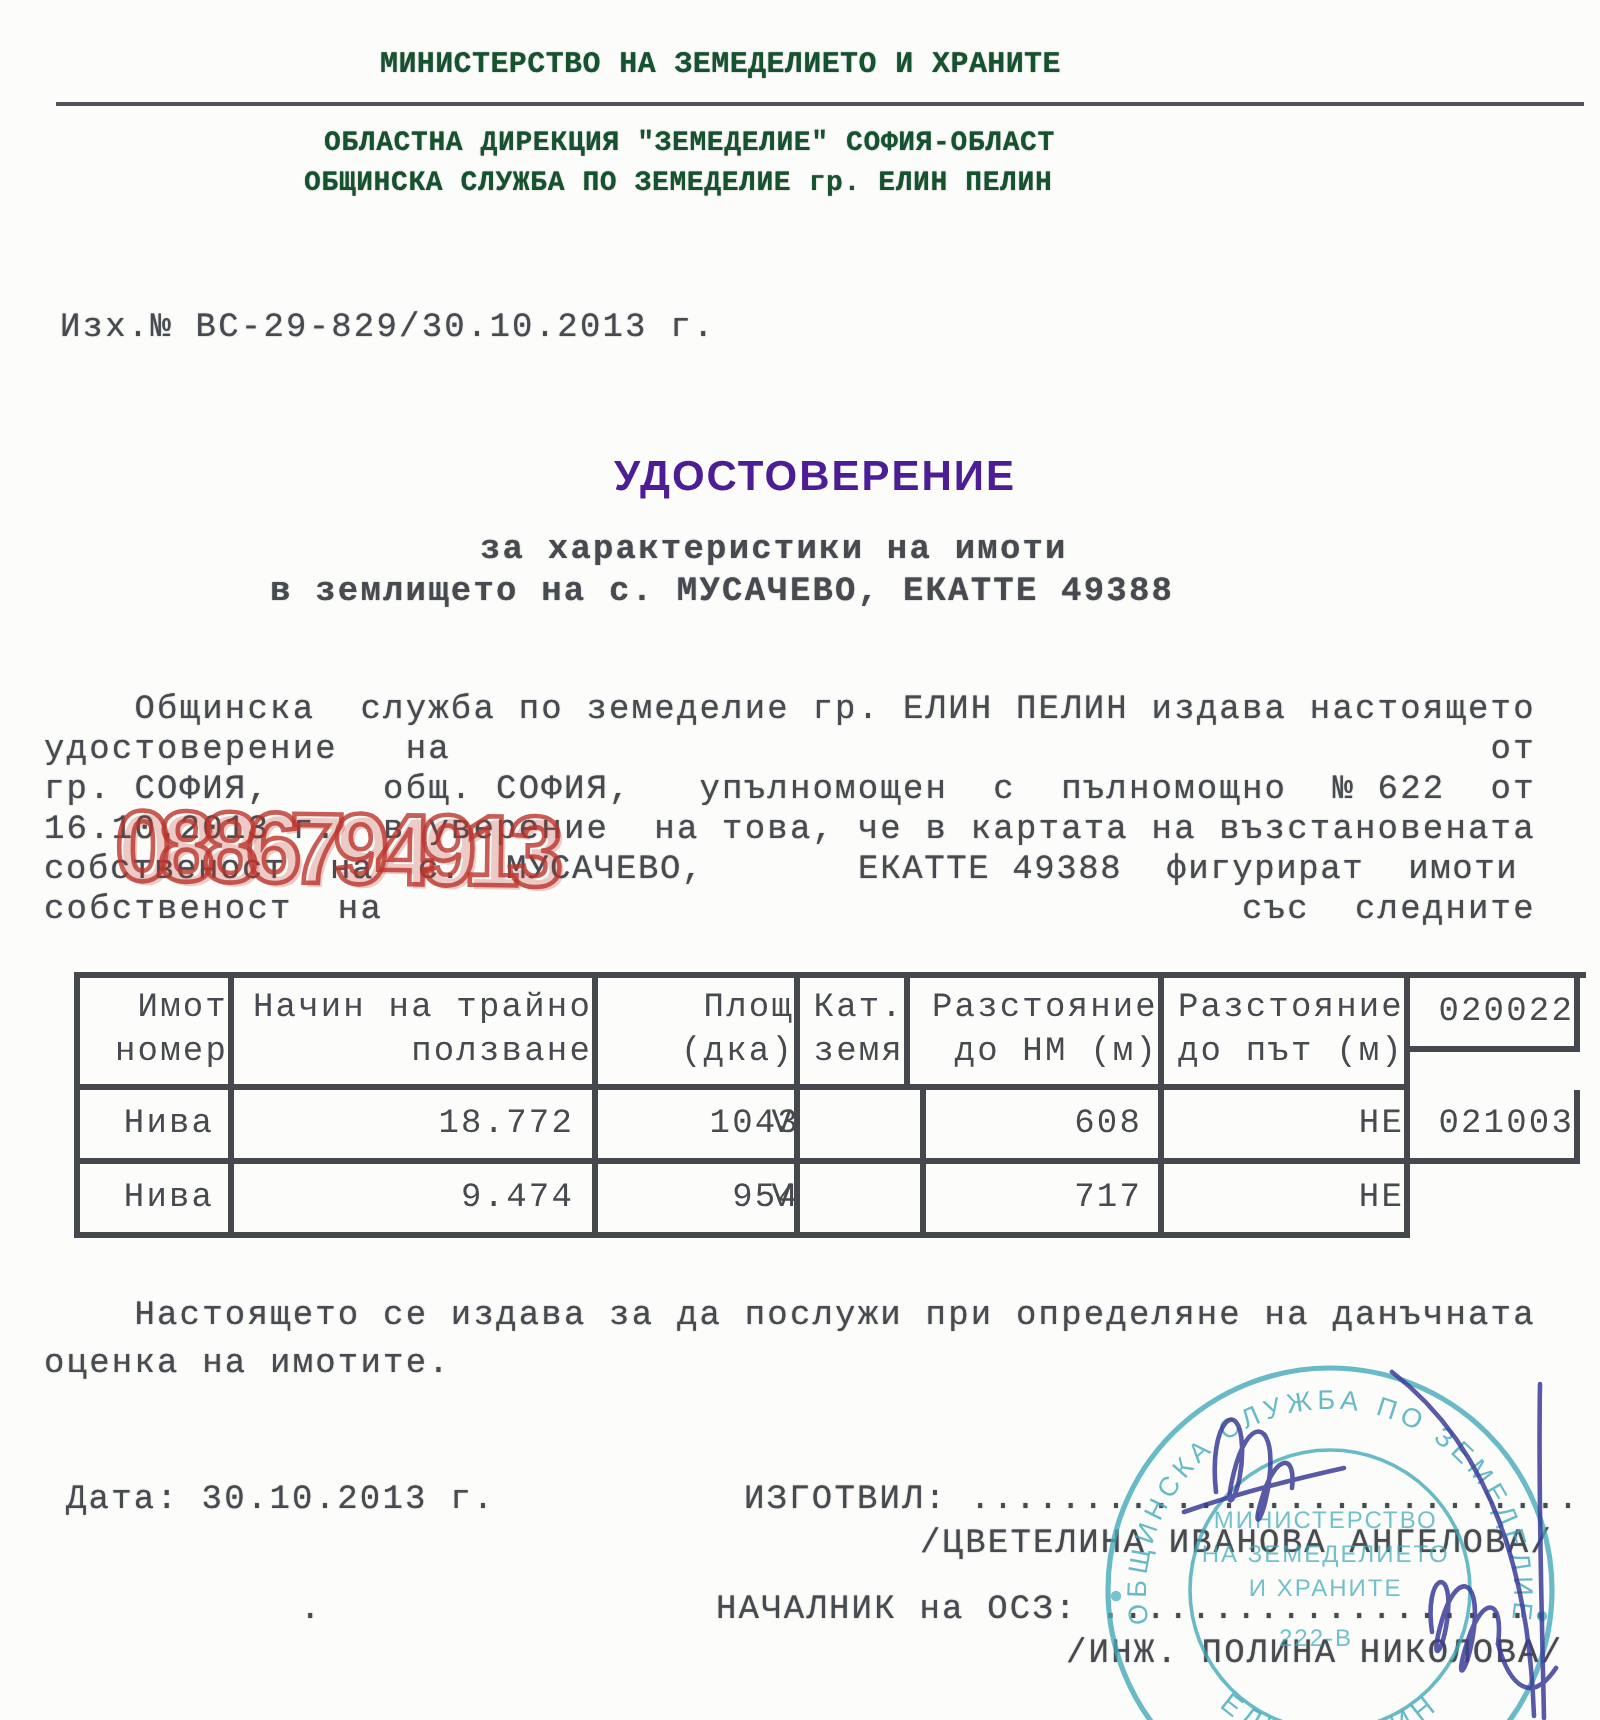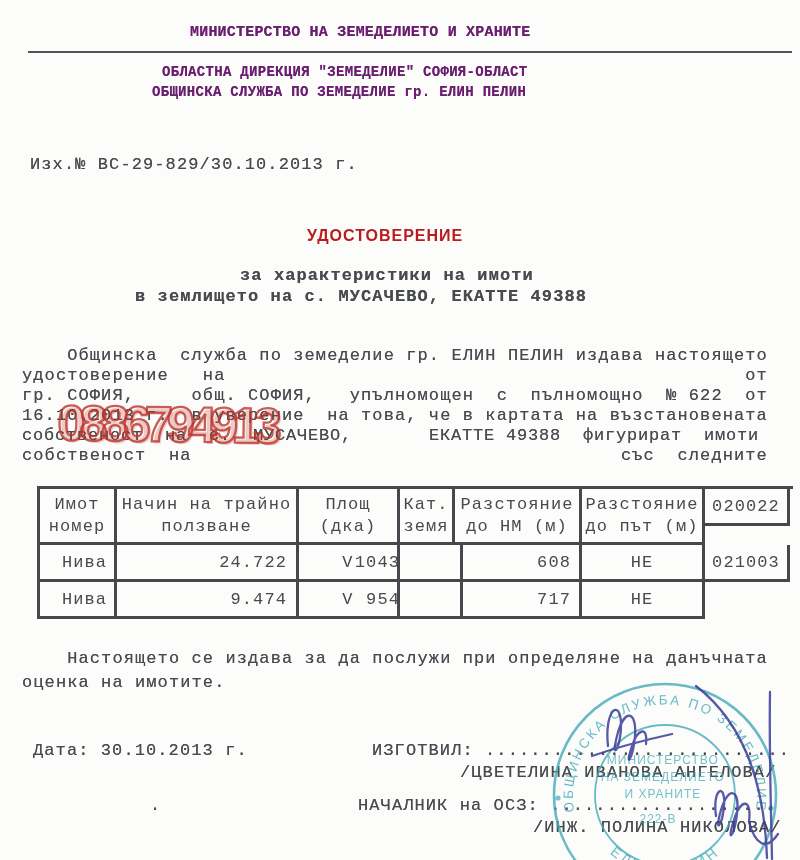--- a/index.html
+++ b/index.html
@@ -1,29 +1,29 @@
 <!DOCTYPE html>
 <html><head>
 <meta charset="utf-8">
 <style>
   html,body{margin:0;padding:0;}
   body{width:800px;height:860px;background:#e8e8e6;font-family:"Liberation Mono","DejaVu Sans Mono",monospace;}
   #page{position:relative;width:800px;height:860px;background:#fcfcfa;overflow:hidden;color:#474b50;}
   .abs{position:absolute;white-space:pre;}
   .mono{font-family:"Liberation Mono","DejaVu Sans Mono",monospace;font-size:17px;letter-spacing:1.1px;color:#474b50;text-shadow:0 0 .6px rgba(70,74,80,.75);}
   .bold{font-weight:bold;}
-  .hdr{font-family:"Liberation Mono","DejaVu Sans Mono",monospace;font-weight:bold;color:#701a75;text-shadow:0 0 .6px rgba(70,74,80,.8);}
+  .hdr{font-family:"Liberation Mono","DejaVu Sans Mono",monospace;font-weight:bold;color:#14532d;text-shadow:0 0 .6px rgba(70,74,80,.8);}
   #rule{position:absolute;left:28px;top:51px;width:764px;height:2px;background:#515458;}
-  #doc-title{font-family:"Liberation Sans","DejaVu Sans",sans-serif;font-weight:bold;font-size:16px;letter-spacing:1px;color:#b91c1c;}
+  #doc-title{font-family:"Liberation Sans","DejaVu Sans",sans-serif;font-weight:bold;font-size:21px;letter-spacing:1px;color:#4c1d95;}
   .body-line{position:absolute;left:22px;height:20px;}
   
   #watermark{position:absolute;left:58px;top:394px;font-family:"Liberation Sans","DejaVu Sans",sans-serif;font-weight:bold;font-size:50px;letter-spacing:-6px;color:transparent;-webkit-text-stroke:2.3px rgba(187,52,44,.8);text-shadow:2px 2px 0 rgba(187,52,44,.25);transform:rotate(.8deg);transform-origin:left top;}
   
   #prop-table{position:absolute;left:37px;top:486px;width:753px;border-top:3px solid #45484c;border-left:3px solid #45484c;display:grid;grid-template-columns:77px 182px 101px 55px 127px 123px 85px;}
-  .cell{border-right:3px solid #45484c;border-bottom:3px solid #45484c;display:flex;flex-direction:column;justify-content:center;align-items:center;box-sizing:border-box;}
+  .cell{border-right:3px solid #45484c;border-bottom:3px solid #45484c;display:flex;flex-direction:column;justify-content:center;align-items:flex-end;box-sizing:border-box;}
   .cell.hd{height:56px;line-height:22px;text-align:center;}
   .cell.rw{height:37px;}
   .cell.al{align-items:center;padding-left:15px;}
   .cell.ar{align-items:flex-end;padding-right:9px;}
   .cell.ar2{align-items:flex-end;padding-right:60px;}
   .cell.ar3{align-items:flex-end;padding-right:8px;}
   .cell span{font-size:17px;letter-spacing:1.1px;}
   
   #stamp-svg{position:absolute;left:520px;top:668px;}
 </style>
@@ -79,21 +79,21 @@
         <span>до път (м)</span>
       </div>
 
     <div class="cell rw">
         <span>020022</span>
       </div>
     <div class="cell rw al">
         <span>Нива</span>
       </div>
     <div class="cell rw ar">
-        <span>24.722</span>
+        <span>18.772</span>
       </div>
     <div class="cell rw">
         <span>V</span>
       </div>
     <div class="cell rw ar2">
         <span>1043</span>
       </div>
     <div class="cell rw ar3">
         <span>608</span>
       </div>

